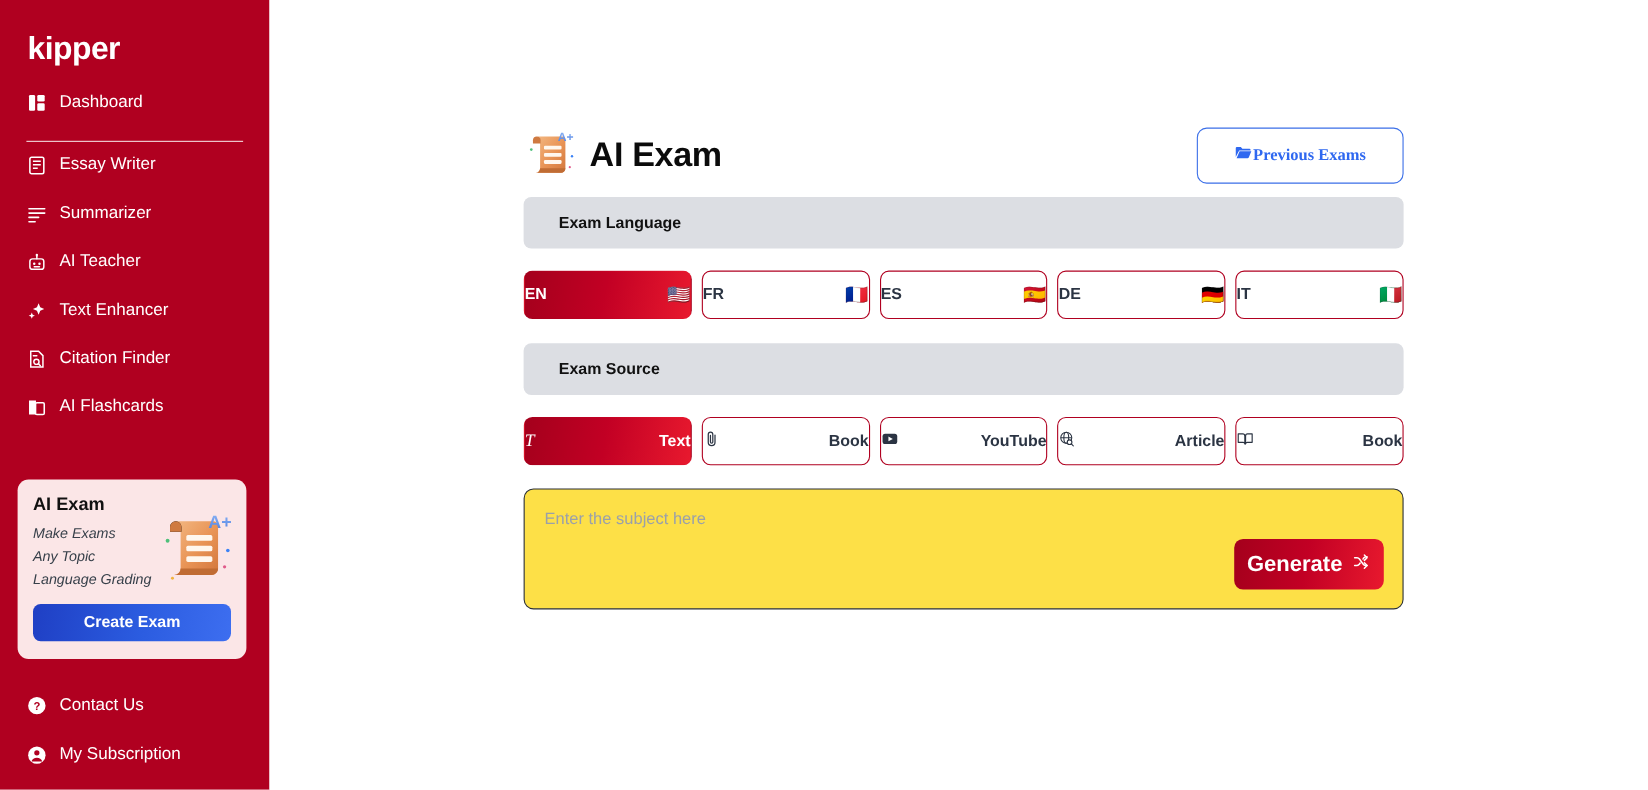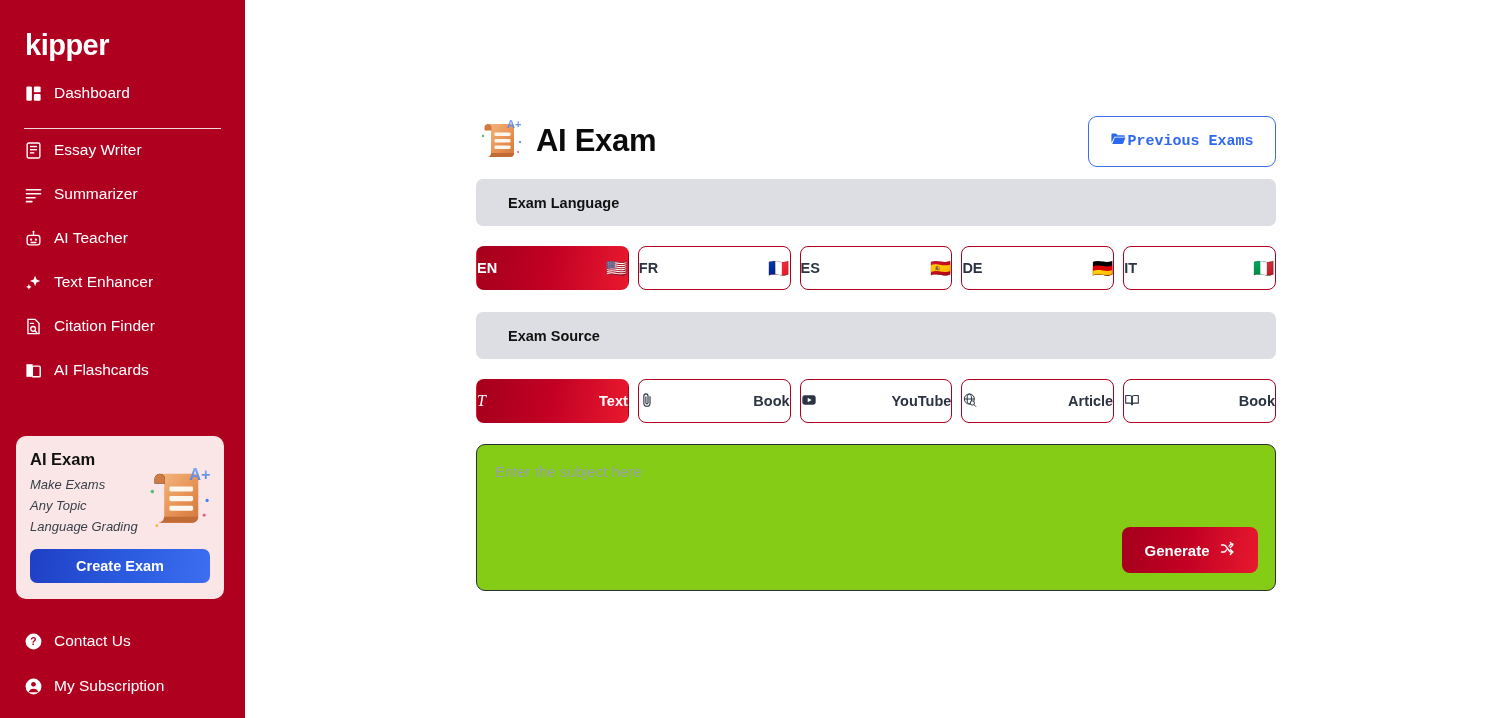--- a/index.html
+++ b/index.html
@@ -145,21 +145,21 @@
     justify-content: center;
     gap: 0;
     width: 188px;
     height: 51px;
     border: 1.6px solid #3b6fe8;
     border-radius: 9px;
     background: #ffffff;
     color: #2f68f0;
     font-size: 15px;
     font-weight: bold;
-    font-family: Liberation Mono, monospace;
+    font-family: Liberation Serif, serif;
     cursor: pointer;
   }
   .prev-btn svg { width: 17px; height: 17px; }
 
   .section-bar {
     height: 47px;
     background: #dcdee3;
     border-radius: 7px;
     display: flex;
     align-items: center;
@@ -197,24 +197,24 @@
     border-color: transparent;
     color: #ffffff;
   }
   .opt-btn .flag { font-size: 17px; line-height: 1; }
   .opt-btn svg { width: 16px; height: 16px; }
   .tglyph { font-family: "Liberation Serif", serif; font-style: italic; font-size: 16px; font-weight: normal; }
 
   .editor {
     position: relative;
     margin-top: 21px;
-    height: 147px;
+    height: 110px;
     border: 1.4px solid #2a2f36;
     border-radius: 9px;
-    background: #84cc16;
+    background: #fde047;
     padding: 18px 18px 0 18px;
   }
   .editor-input {
     width: 100%;
     height: 60px;
     border: none;
     outline: none;
     resize: none;
     font-size: 15px;
     color: #2b3443;
@@ -225,21 +225,21 @@
   .gen-btn {
     position: absolute;
     right: 17px;
     bottom: 17px;
     width: 136px;
     height: 46px;
     border: none;
     border-radius: 8px;
     background: linear-gradient(100deg, #a4001c 0%, #c20024 48%, #e8192e 100%);
     color: #ffffff;
-    font-size: 15px;
+    font-size: 20px;
     font-weight: bold;
     font-family: "Liberation Sans", sans-serif;
     display: inline-flex;
     align-items: center;
     justify-content: center;
     gap: 9px;
     cursor: pointer;
   }
   .gen-btn svg { width: 17px; height: 17px; }
 </style>

